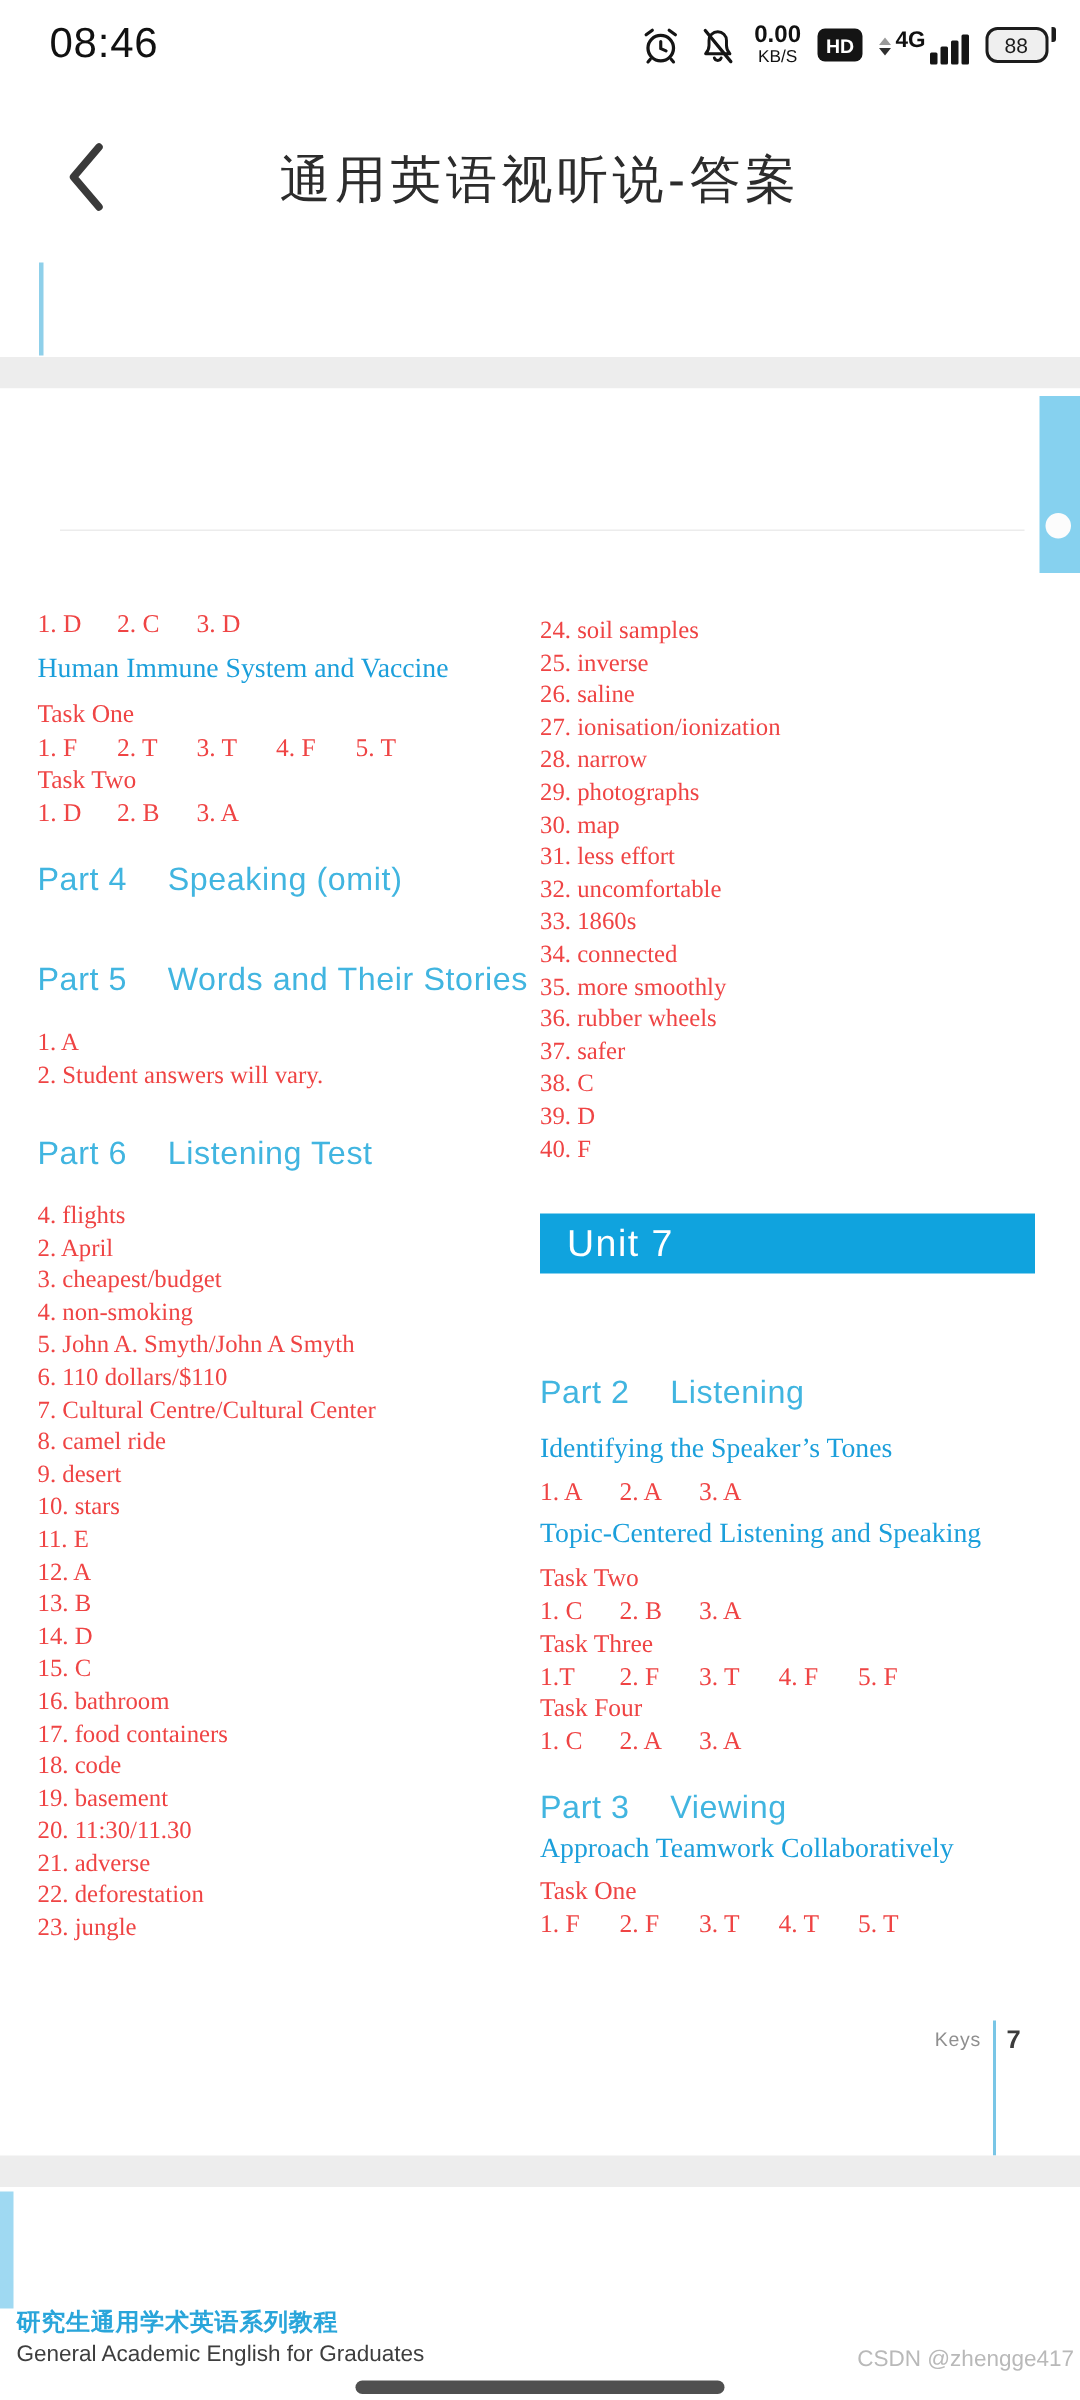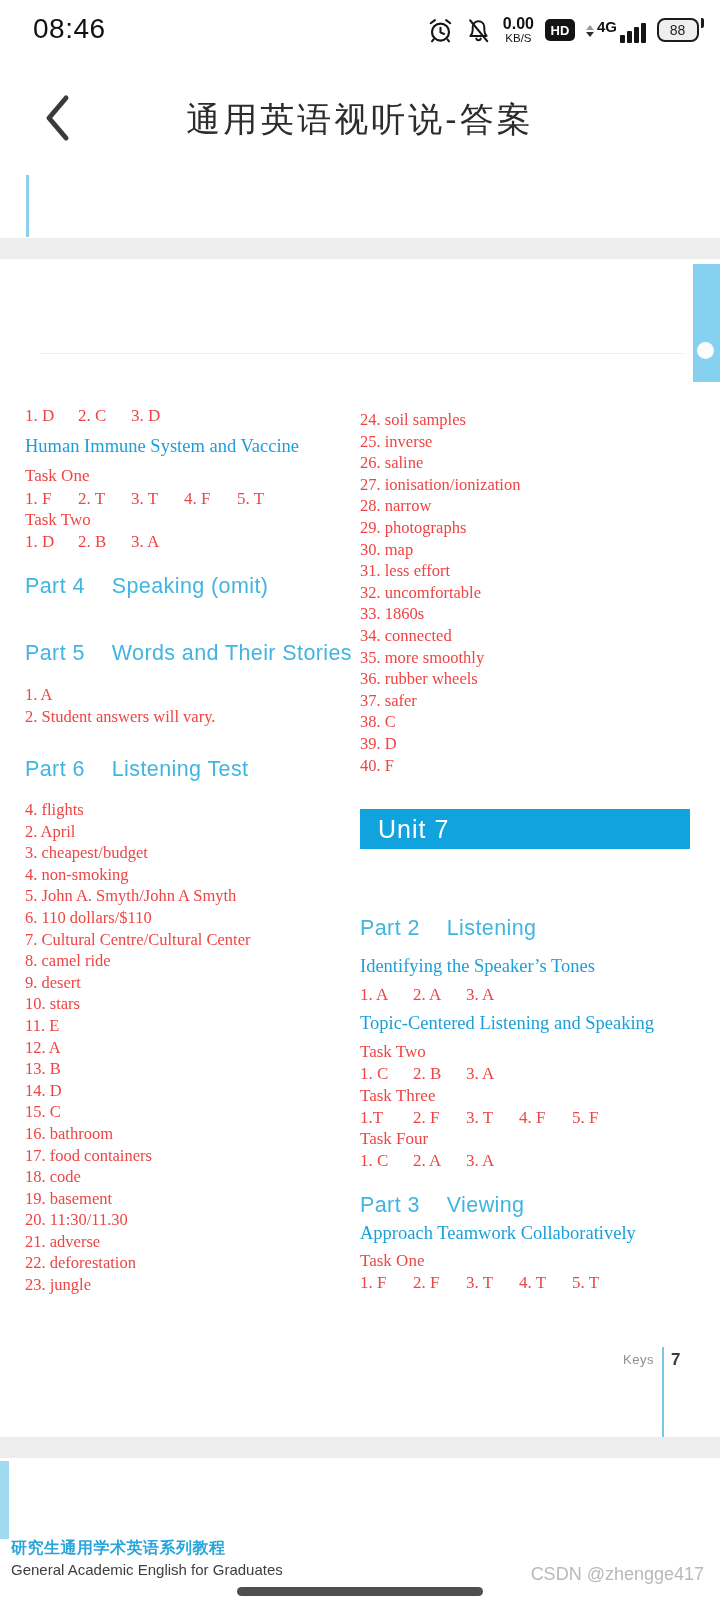--- a/index.html
+++ b/index.html
@@ -60,21 +60,21 @@
   .unit-banner{ left:360px; width:330px; height:40px; background:#10a3de; color:#ffffff; font-size:25px; letter-spacing:1px; line-height:40px; padding-left:18px; }
 
   .keys-label{ left:604px; width:50px; text-align:right; font-size:13px; color:#8f8f8f; letter-spacing:0.5px; }
   .keys-line{ left:662px; width:2px; height:90px; background:#79c6e6; }
   .page-num{ left:671px; font-size:17px; color:#3c3c3c; font-weight:600; }
 
   
   .footer-strip{ position:absolute; left:0; top:1461px; width:9px; height:78px; background:#9fd9f2; }
   .footer-cn{ position:absolute; left:11px; top:1538px; font-size:16px; font-weight:700; color:#29a5da; letter-spacing:0.5px; }
   .footer-en{ position:absolute; left:11px; top:1561px; font-size:15px; color:#3e3e3e; }
-  .watermark{ position:absolute; right:16px; top:1564px; font-size:18px; color:#b9b9b9; }
+  .watermark{ position:absolute; right:4px; top:1564px; font-size:15px; color:#b9b9b9; }
   .home-indicator{ position:absolute; left:237px; top:1587px; width:246px; height:9px; border-radius:4.5px; background:#4f4f4f; }
 </style>
 </head>
 <body>
 
 <div class="screen">
 
   <div class="status-bar">
     <span class="status-time">08:46</span>
     <div class="status-icons">

